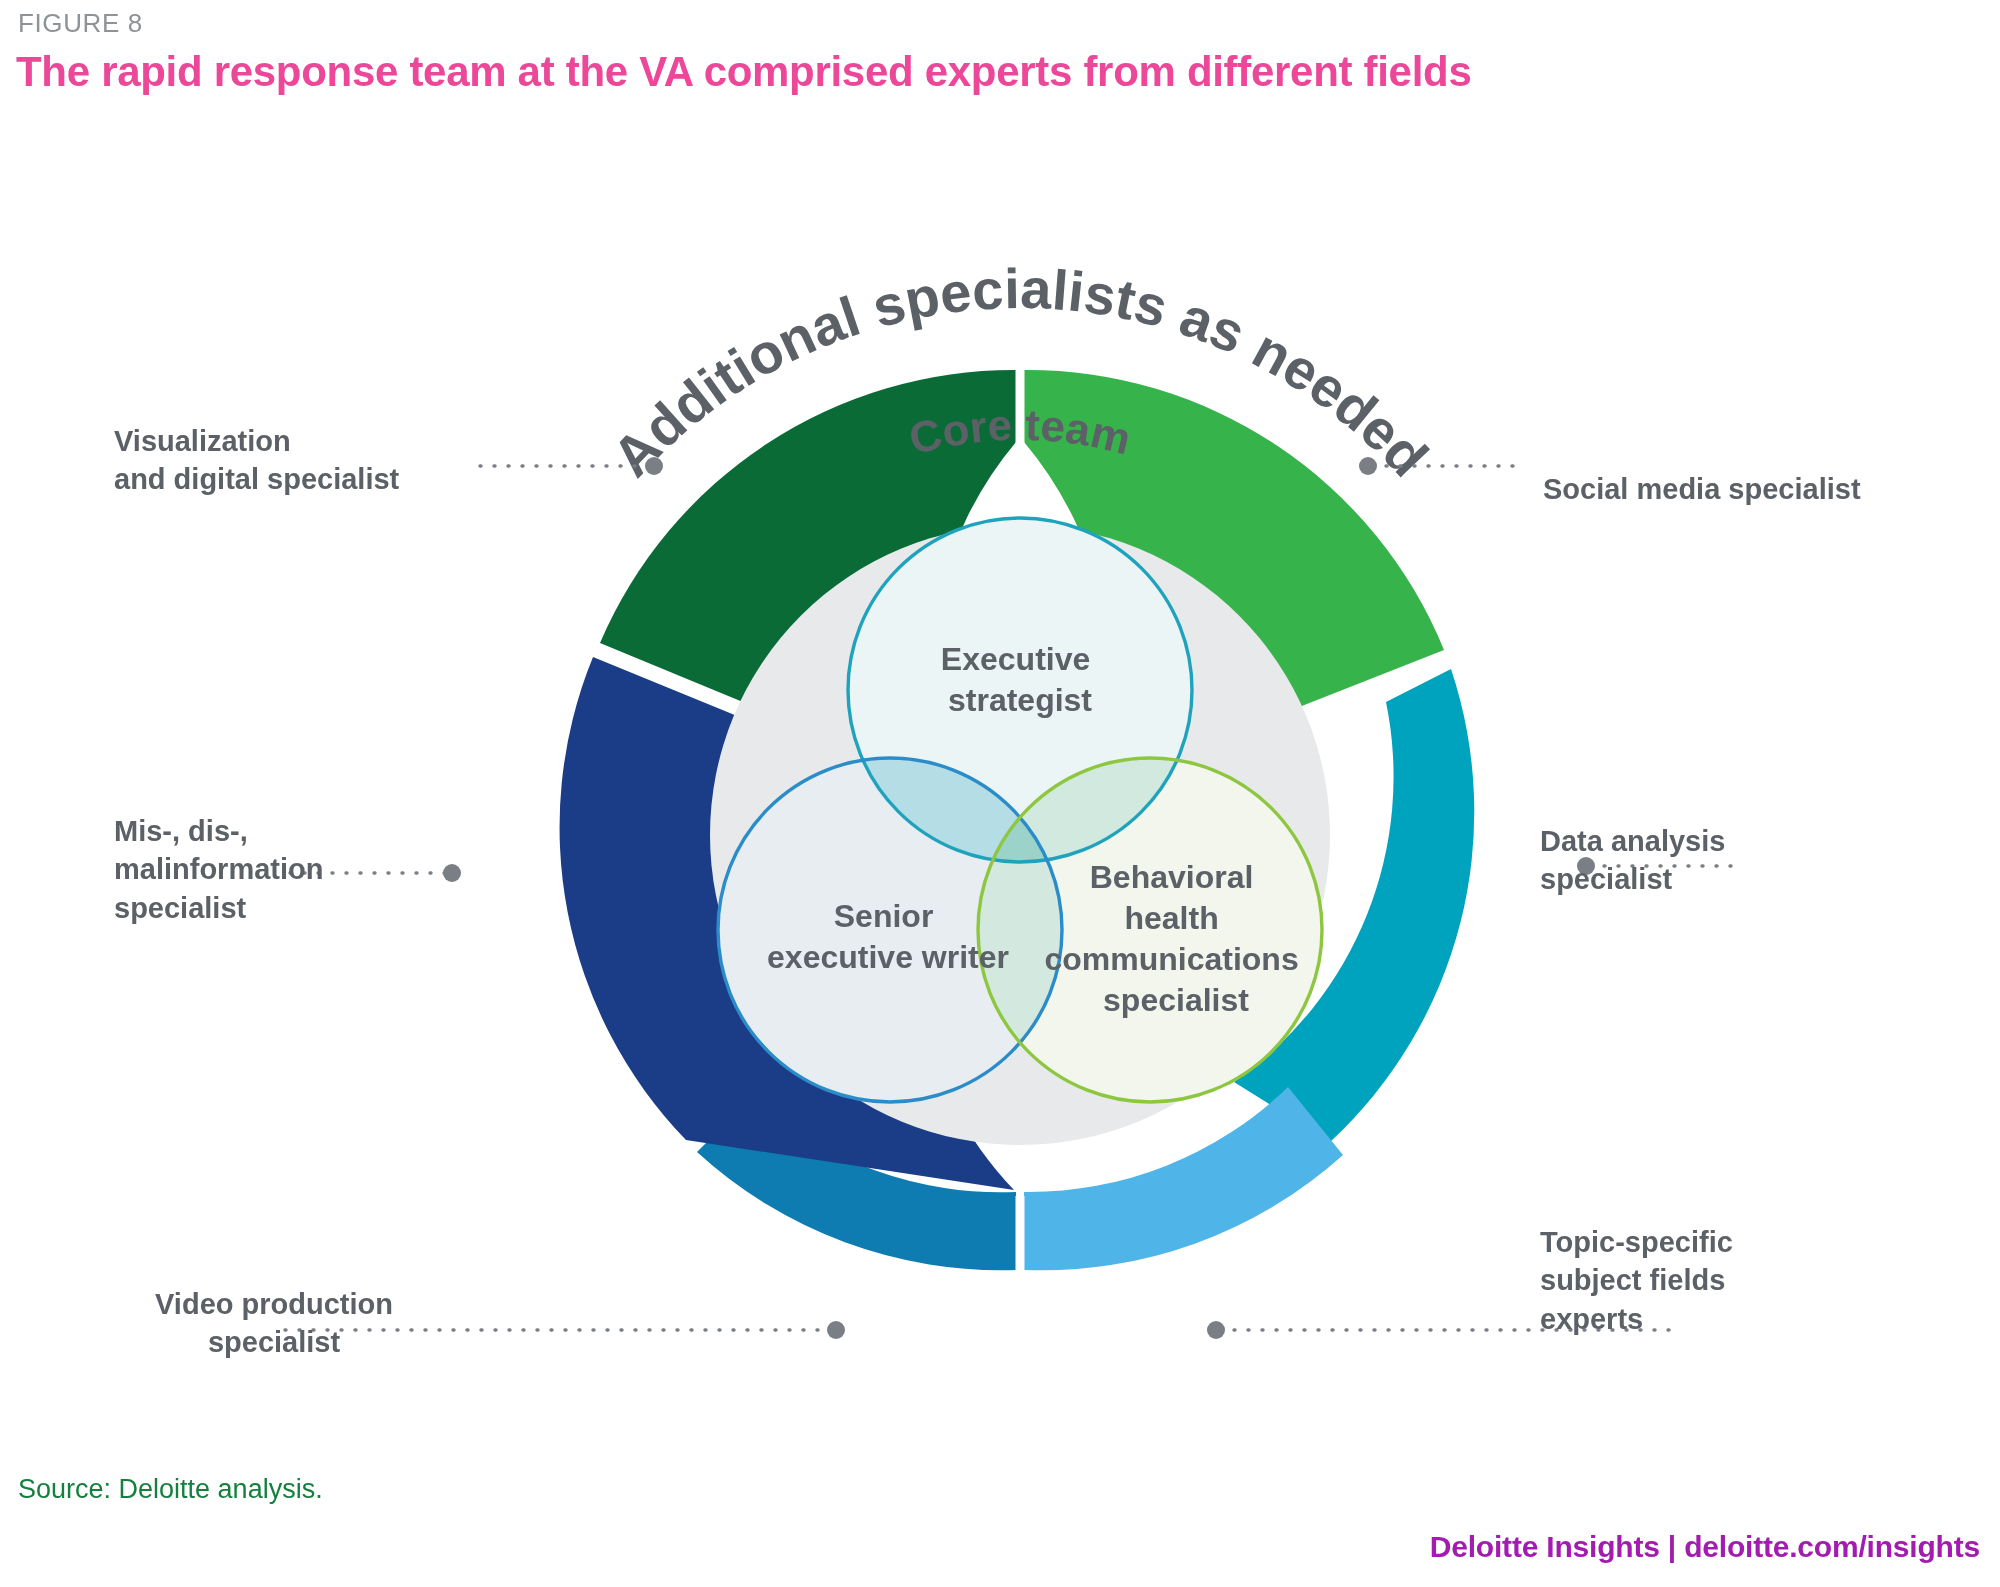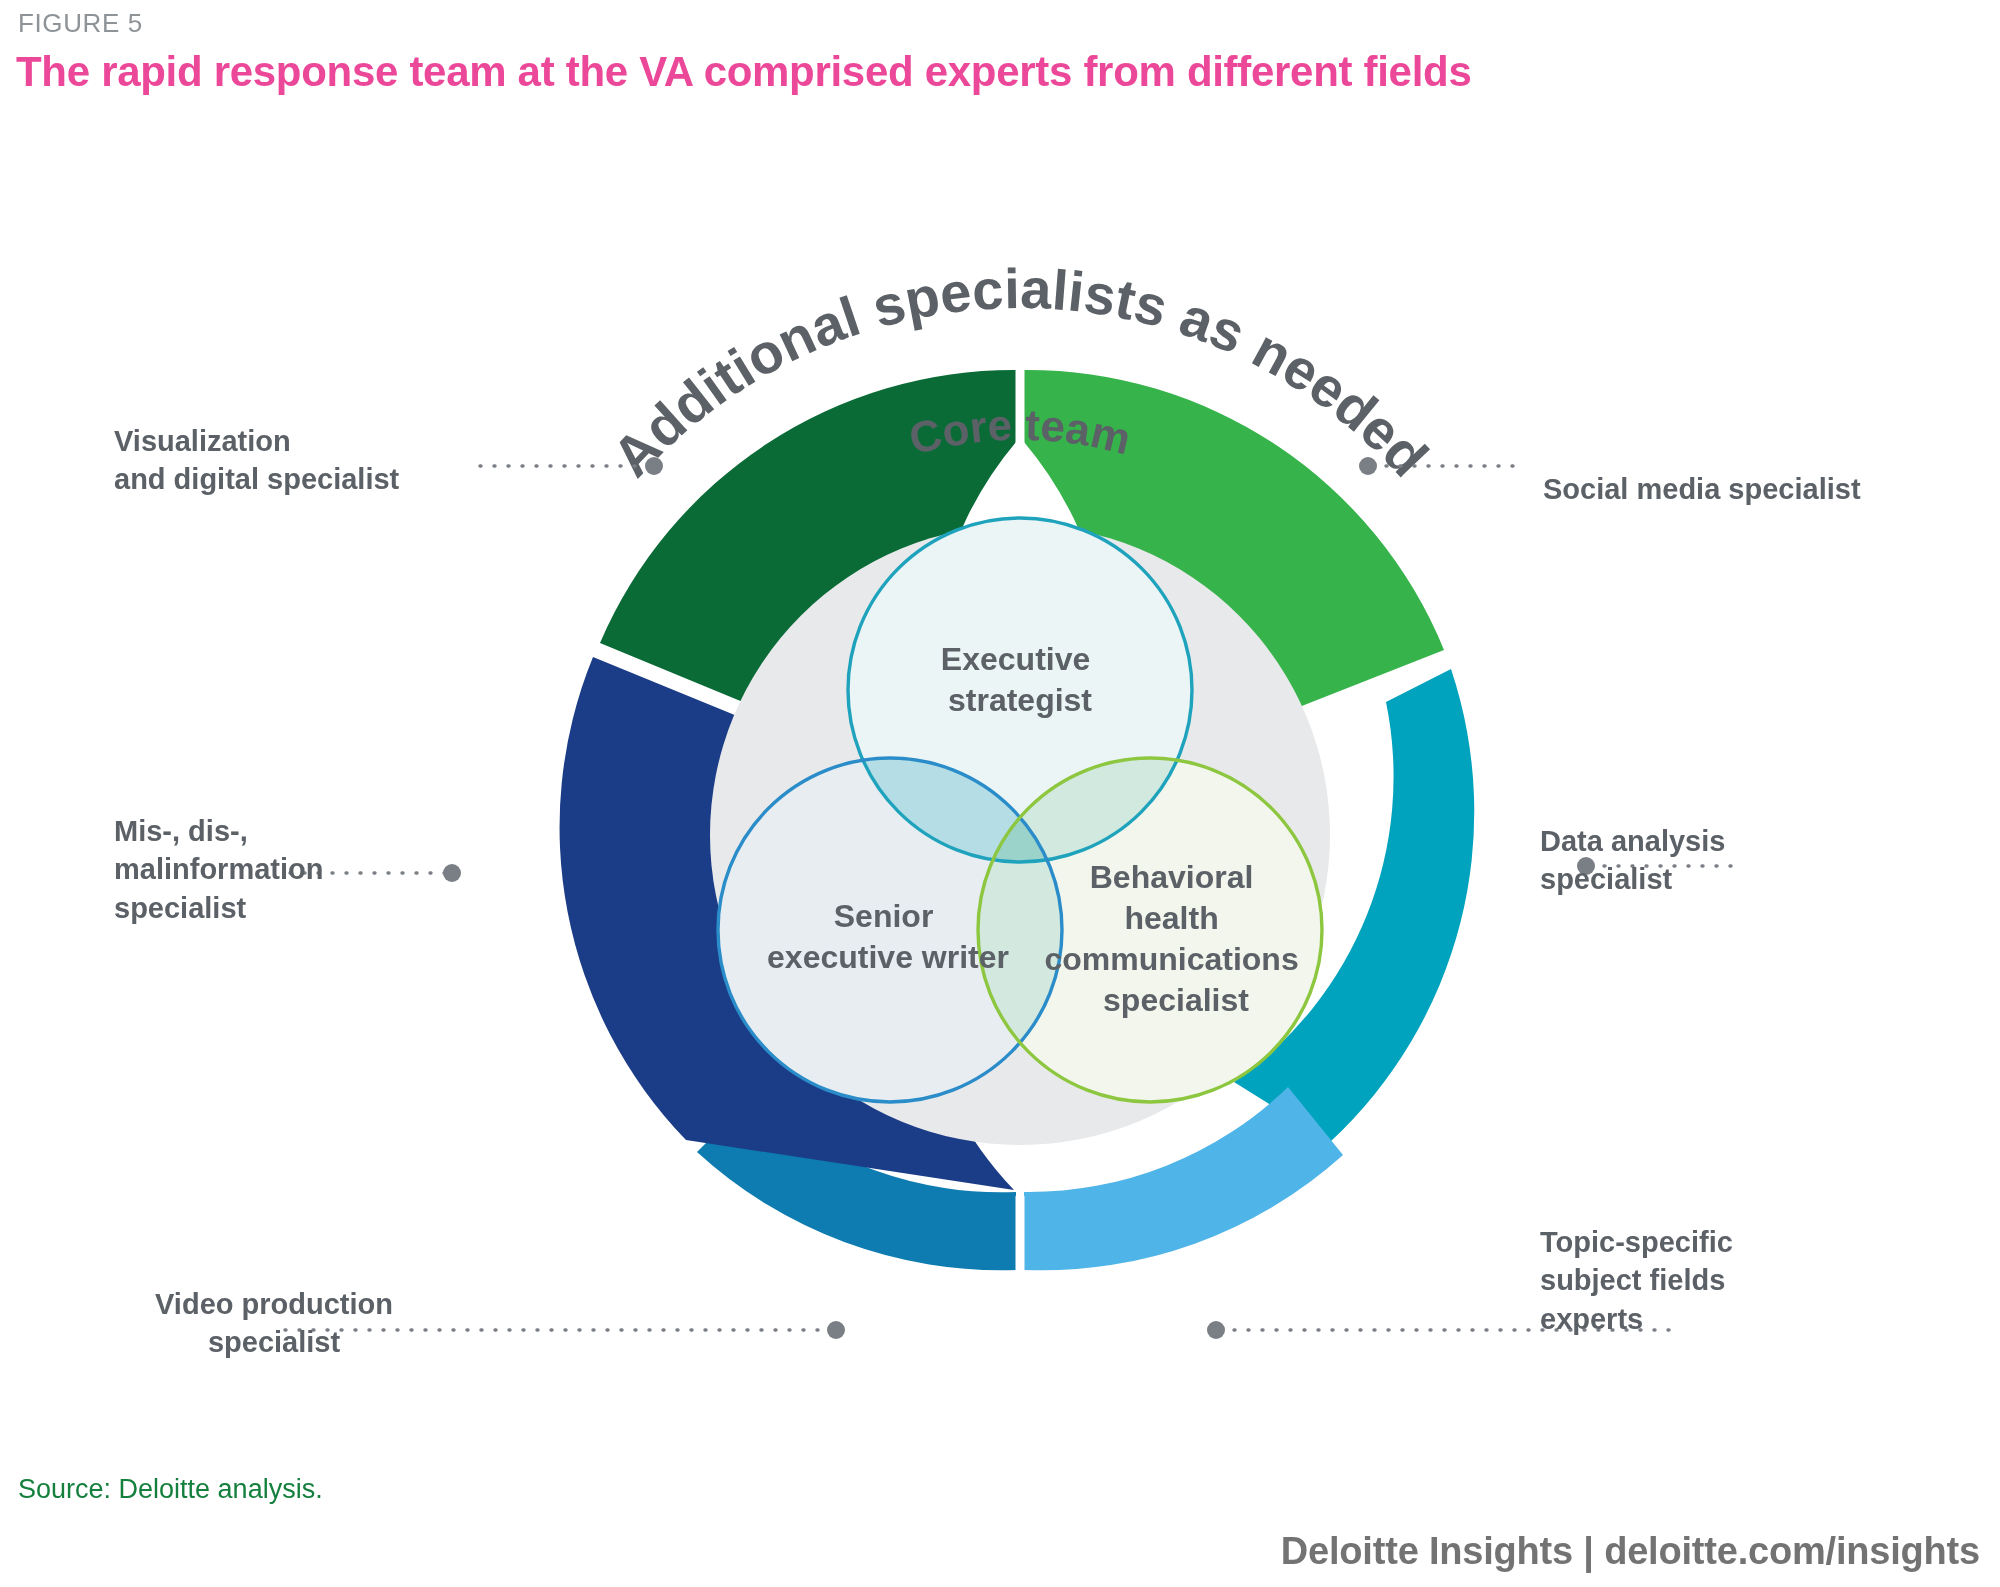--- a/index.html
+++ b/index.html
@@ -16,36 +16,36 @@
     position:absolute;left:16px;top:48px;
     font-size:42px;font-weight:700;color:#ec4899;letter-spacing:-.3px;
     white-space:nowrap;
   }
   #source-note{
     position:absolute;left:18px;top:1474px;
     font-size:27px;color:#15803d;font-weight:400;
   }
   #brand-footer{
     position:absolute;right:20px;top:1530px;
-    font-size:38px;color:#737373;font-weight:700;letter-spacing:-.2px;
+    font-size:30px;color:#a21caf;font-weight:700;letter-spacing:-.2px;
   }
   #diagram-canvas{
     position:absolute;left:0;top:0;width:2000px;height:1587px;
   }
   .label-text{
     position:absolute;font-size:29px;font-weight:700;color:#5b6166;
     line-height:1.32;white-space:pre-line;margin-top:20px;
   }
   .label-left{text-align:left;}
   .label-right{text-align:left;}
 </style>
 </head>
 <body>
 
-<div id="figure-label">FIGURE 5</div>
+<div id="figure-label">FIGURE 8</div>
 <div id="figure-title">The rapid response team at the VA comprised experts from different fields</div>
 
 <svg id="diagram-canvas" viewBox="0 0 2000 1587" xmlns="http://www.w3.org/2000/svg">
   <defs>
     <path id="arcOuterText" d="M 508 820 A 512 512 0 0 1 1532 820" fill="none"></path>
     <path id="arcCoreText" d="M 640 820 A 380 380 0 0 1 1400 820" fill="none"></path>
     <clipPath id="clipTop">
       <circle cx="1020" cy="690" r="172"></circle>
     </clipPath>
     <clipPath id="clipLeft">

